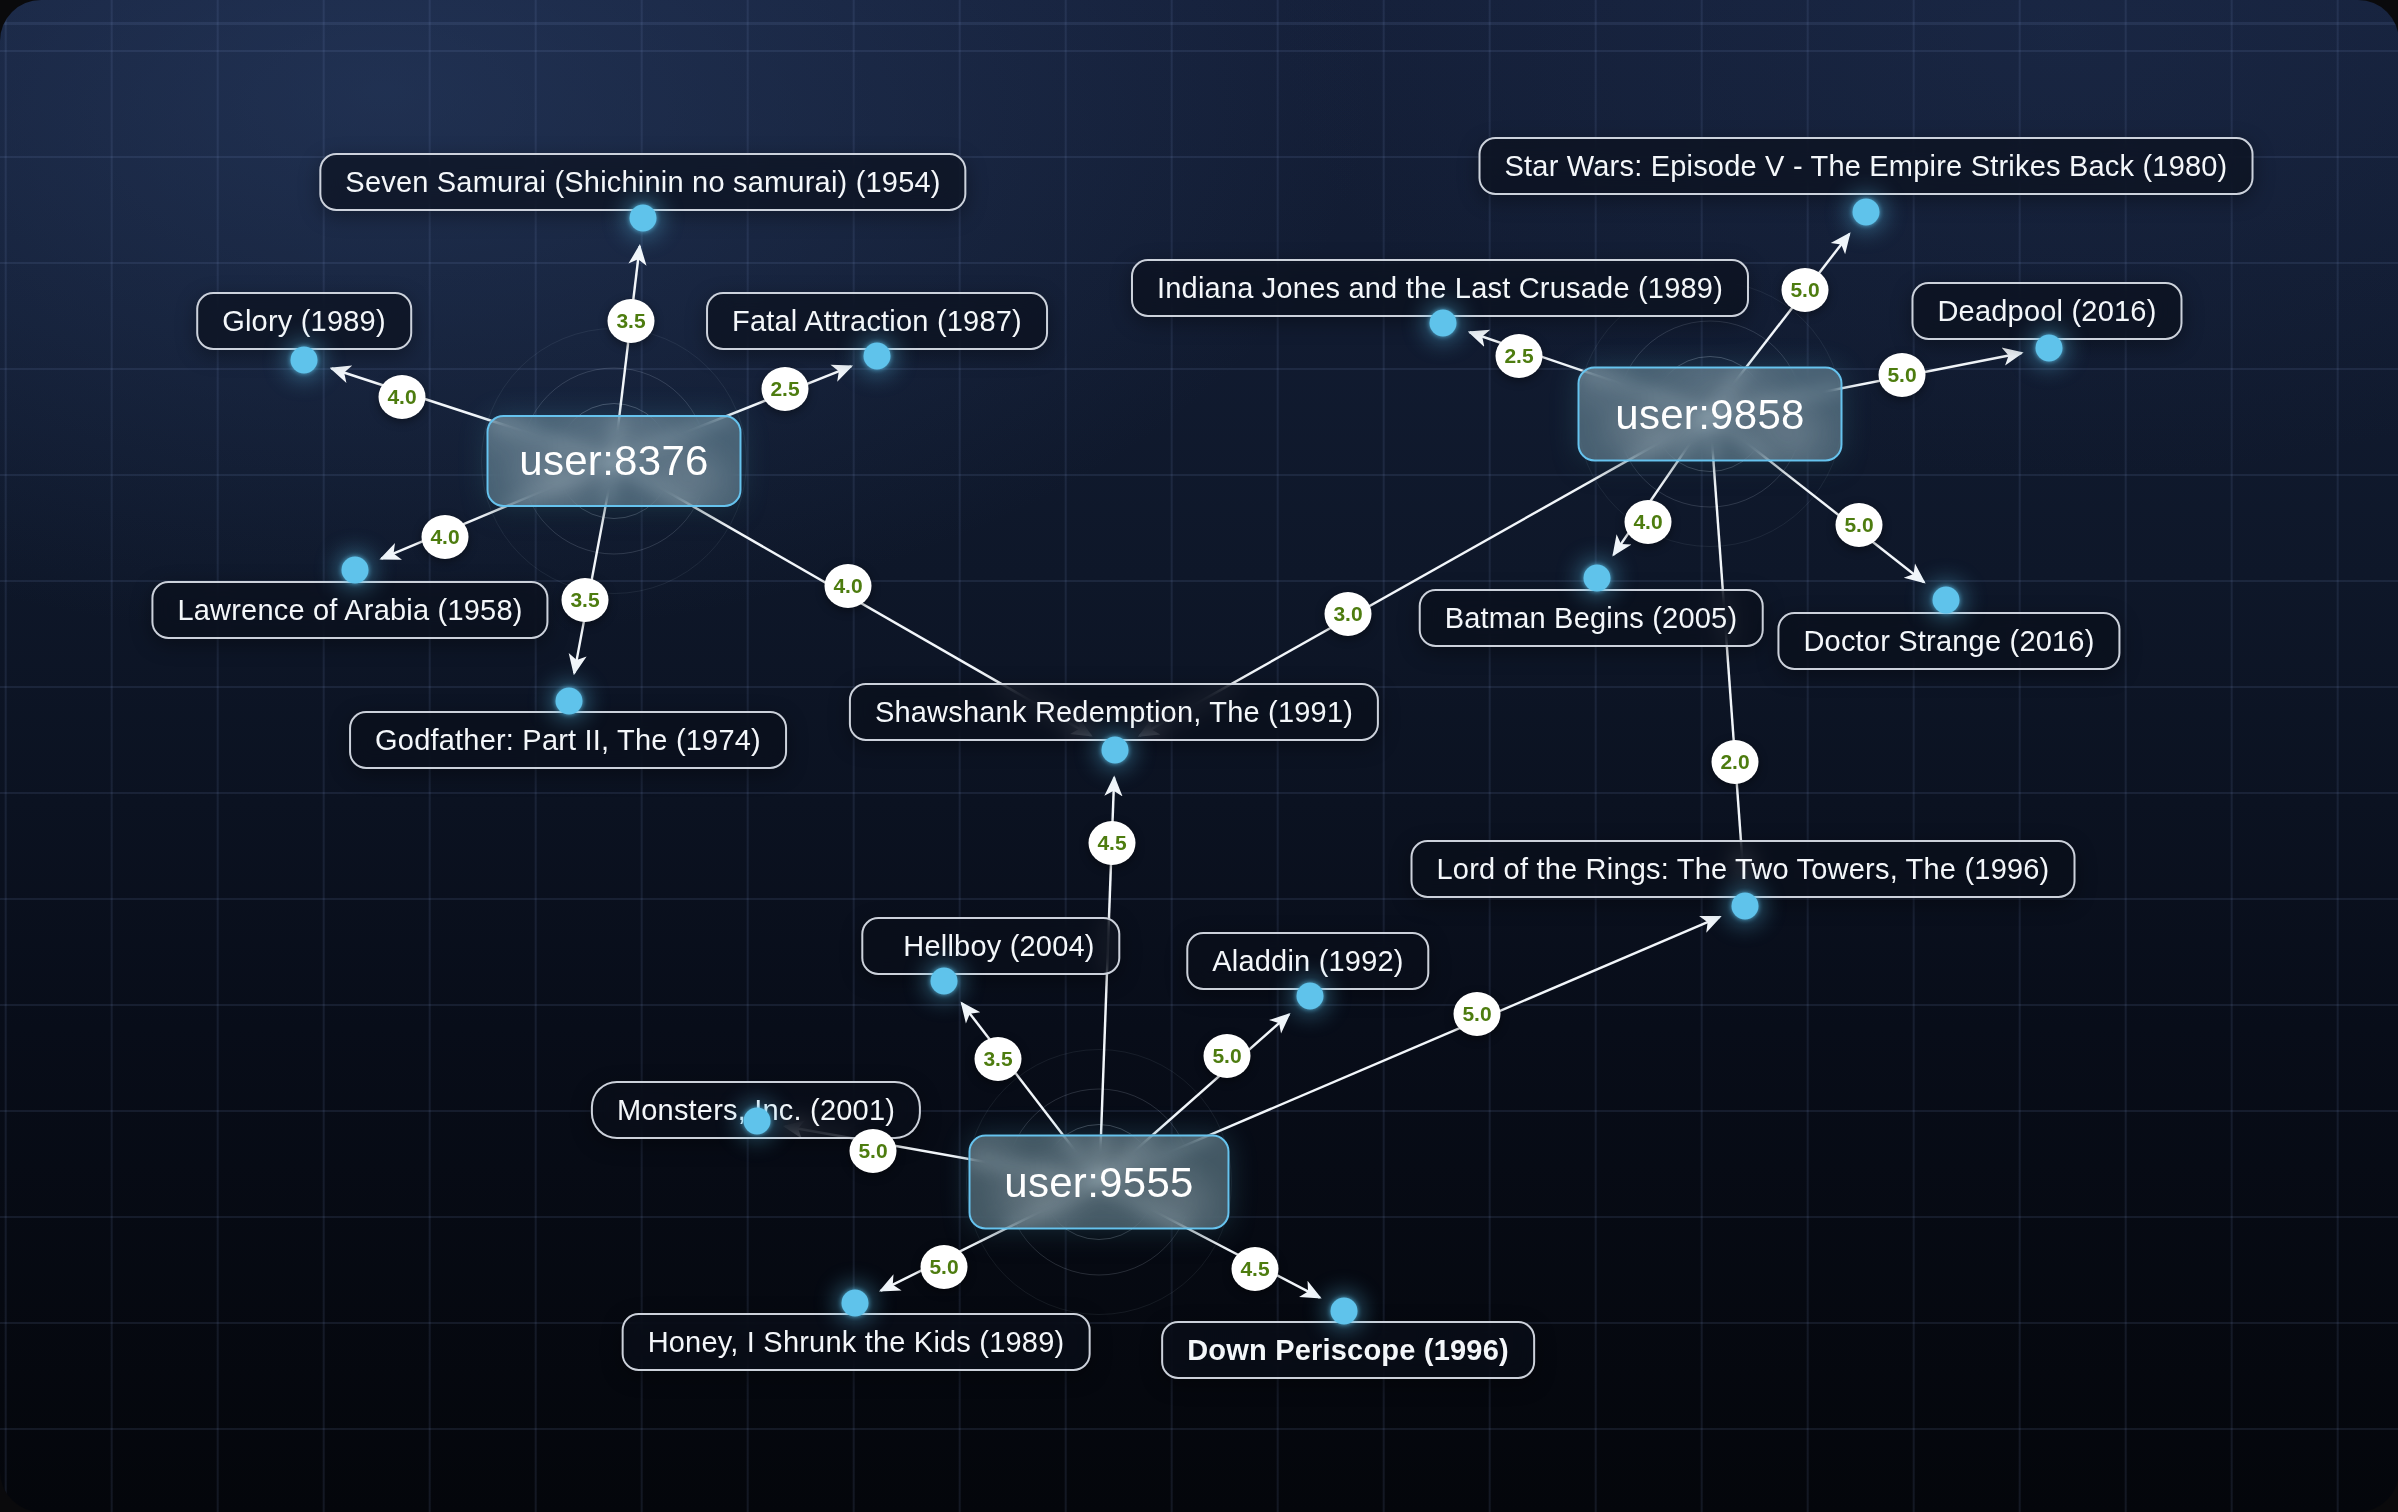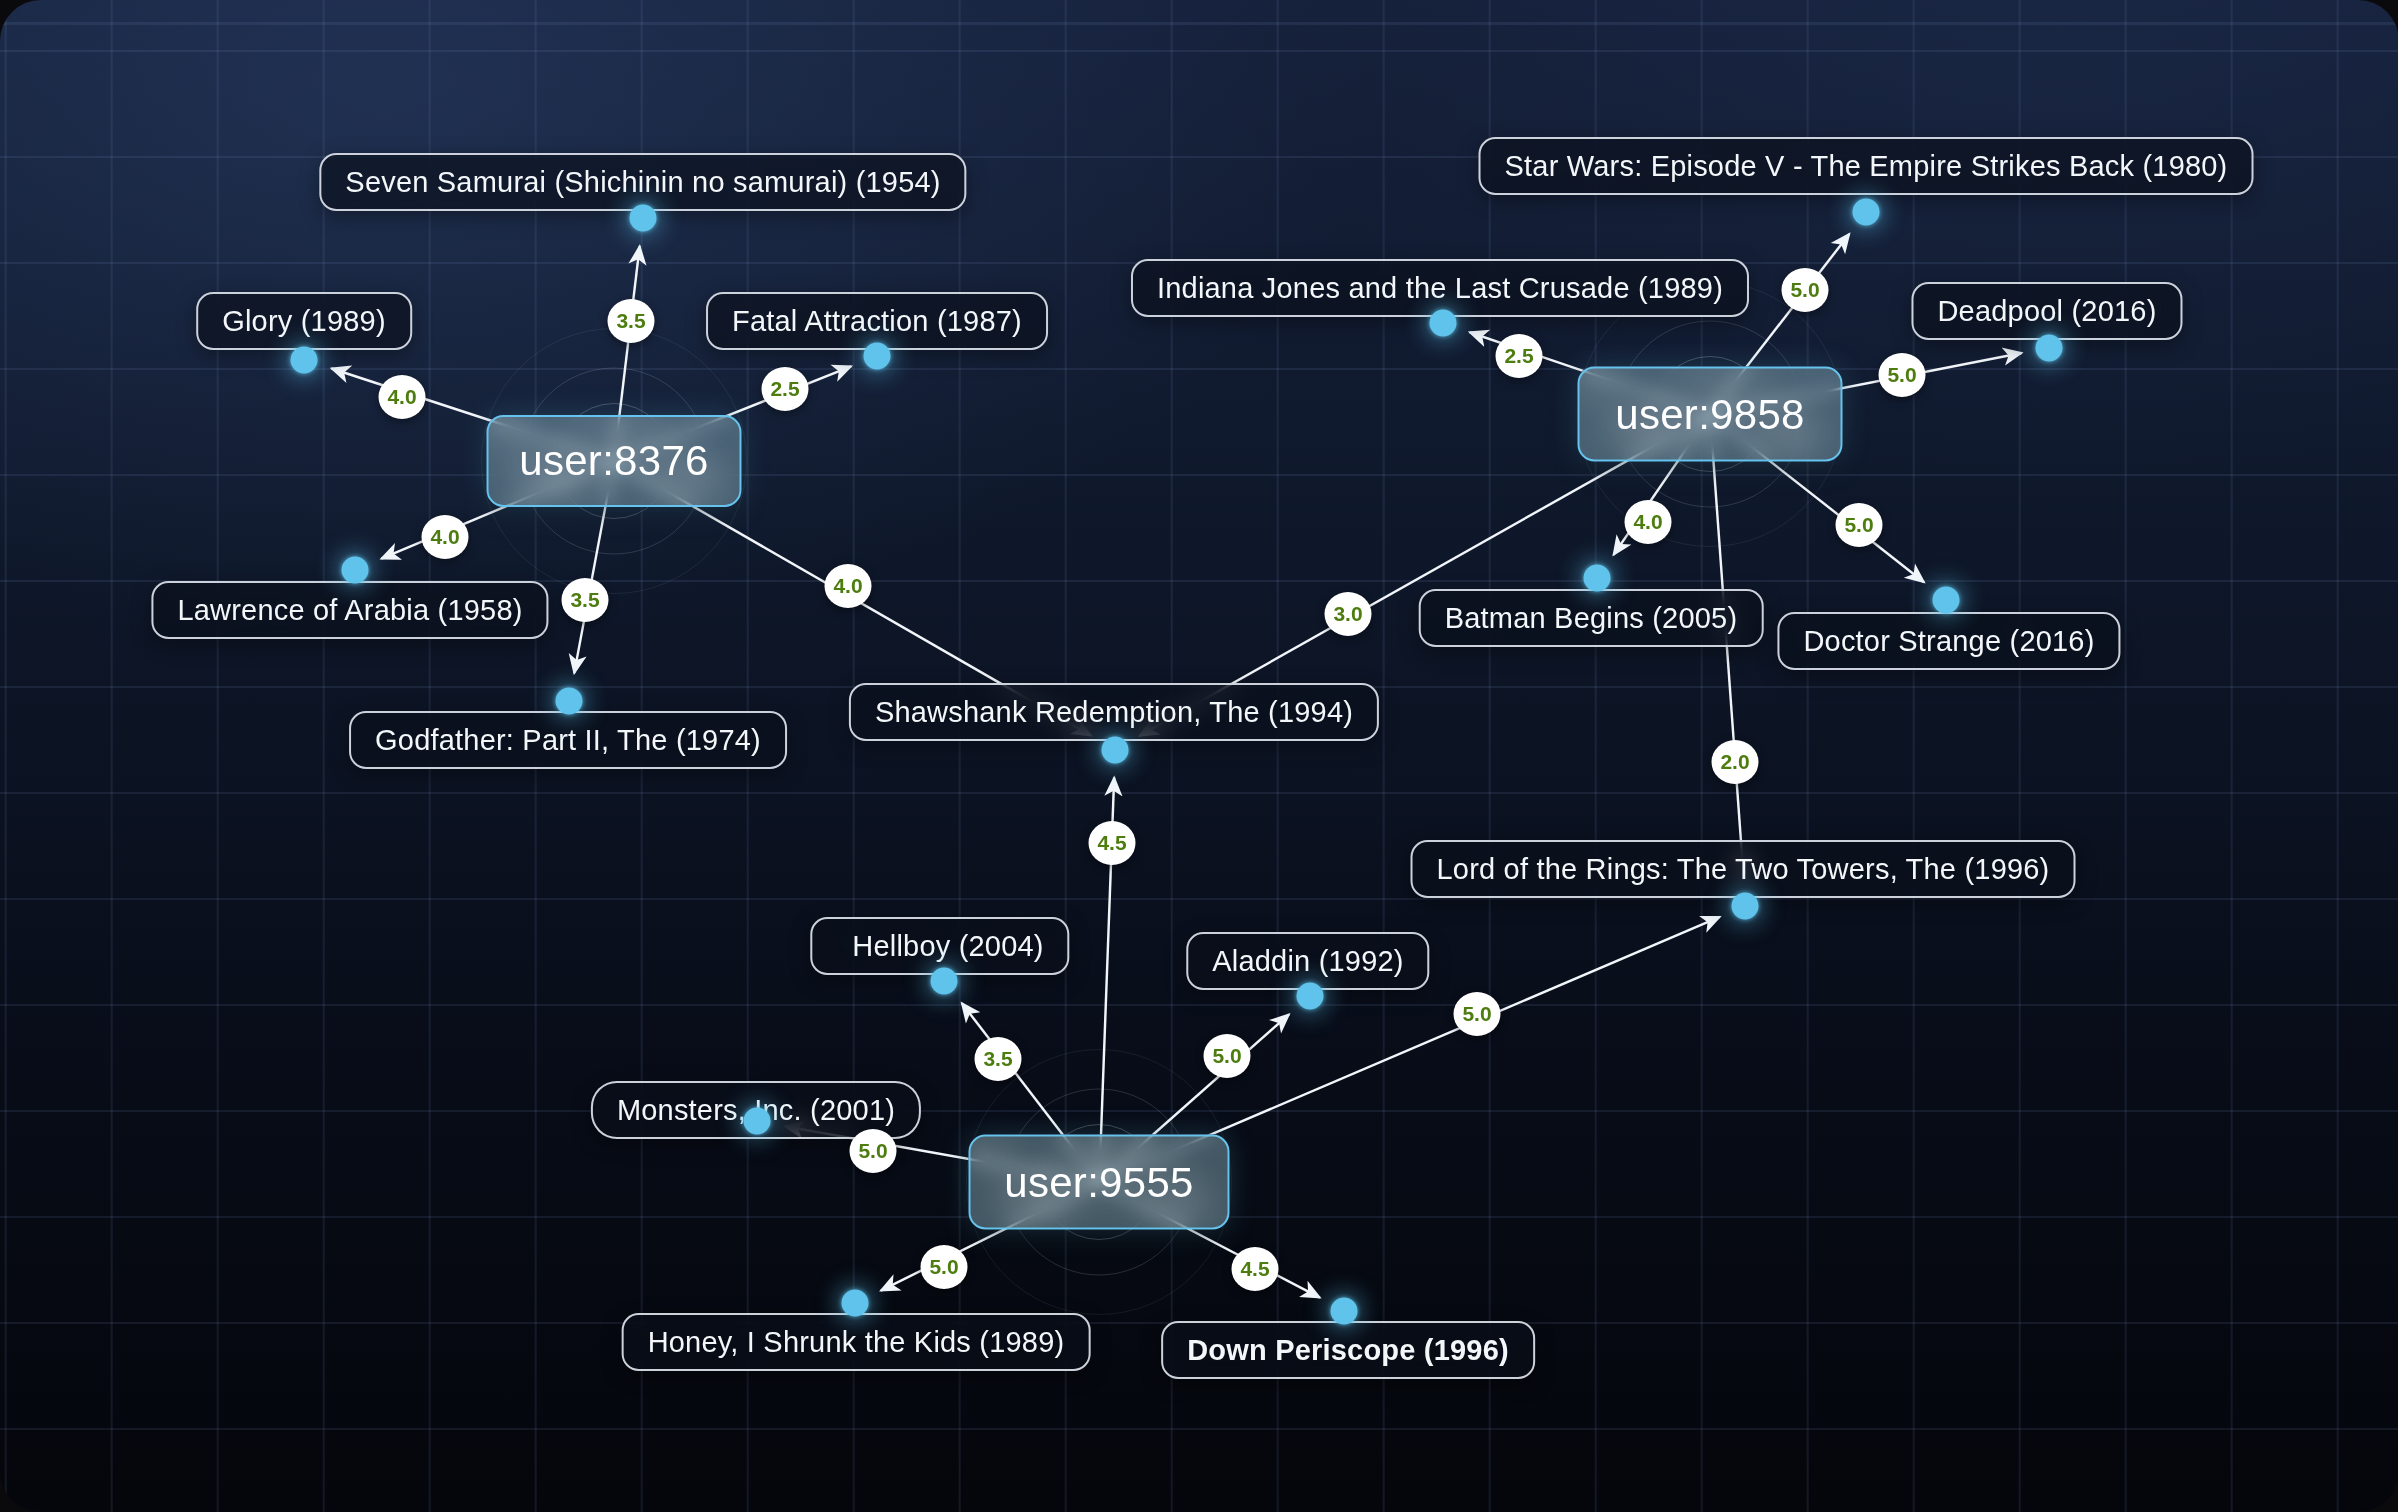--- a/index.html
+++ b/index.html
@@ -109,28 +109,28 @@
         <line x1="1173" y1="1262" x2="939.8740329860591" y2="1377.6663451723014" stroke="#f2f6fa" stroke-width="2.6" marker-end="url(#arrow)"></line>
         <line x1="1173" y1="1262" x2="1408.4151304664656" y2="1385.0987514271214" stroke="#f2f6fa" stroke-width="2.6" marker-end="url(#arrow)"></line>
       </g>
   </svg>
   <div id="layer-pills">
       <div class="movie-pill" style="left: 643px; top: 182px;">Seven Samurai (Shichinin no samurai) (1954)</div>
       <div class="movie-pill" style="left: 304px; top: 321px;">Glory (1989)</div>
       <div class="movie-pill" style="left: 877px; top: 321px;">Fatal Attraction (1987)</div>
       <div class="movie-pill" style="left: 350px; top: 610px;">Lawrence of Arabia (1958)</div>
       <div class="movie-pill" style="left: 568px; top: 740px;">Godfather: Part II, The (1974)</div>
-      <div class="movie-pill" style="left: 1114px; top: 712px;">Shawshank Redemption, The (1994)</div>
+      <div class="movie-pill" style="left: 1114px; top: 712px;">Shawshank Redemption, The (1991)</div>
       <div class="movie-pill" style="left: 1866px; top: 166px;">Star Wars: Episode V - The Empire Strikes Back (1980)</div>
       <div class="movie-pill" style="left: 1440px; top: 288px;">Indiana Jones and the Last Crusade (1989)</div>
       <div class="movie-pill" style="left: 2047px; top: 311px;">Deadpool (2016)</div>
       <div class="movie-pill" style="left: 1591px; top: 618px;">Batman Begins (2005)</div>
       <div class="movie-pill" style="left: 1949px; top: 641px;">Doctor Strange (2016)</div>
       <div class="movie-pill" style="left: 1743px; top: 869px;">Lord of the Rings: The Two Towers, The (1996)</div>
-      <div class="movie-pill" style="left: 940px; top: 946px; padding-left: 40px;">Hellboy (2004)</div>
+      <div class="movie-pill" style="left: 991px; top: 946px; padding-left: 40px;">Hellboy (2004)</div>
       <div class="movie-pill" style="left: 1308px; top: 961px;">Aladdin (1992)</div>
       <div class="movie-pill" style="left: 756px; top: 1110px; border-radius: 26px;">Monsters, Inc. (2001)</div>
       <div class="movie-pill" style="left: 856px; top: 1342px;">Honey, I Shrunk the Kids (1989)</div>
       <div class="movie-pill" style="left: 1348px; top: 1350px; font-weight: bold;">Down Periscope (1996)</div>
     </div>
   <div id="layer-users">
       <div class="user-node" style="left: 614px; top: 461px; width: 255px; height: 92px;">
         <span class="user-label">user:8376</span>
       </div>
       <div class="user-node" style="left: 1710px; top: 414px; width: 265px; height: 95px;">

